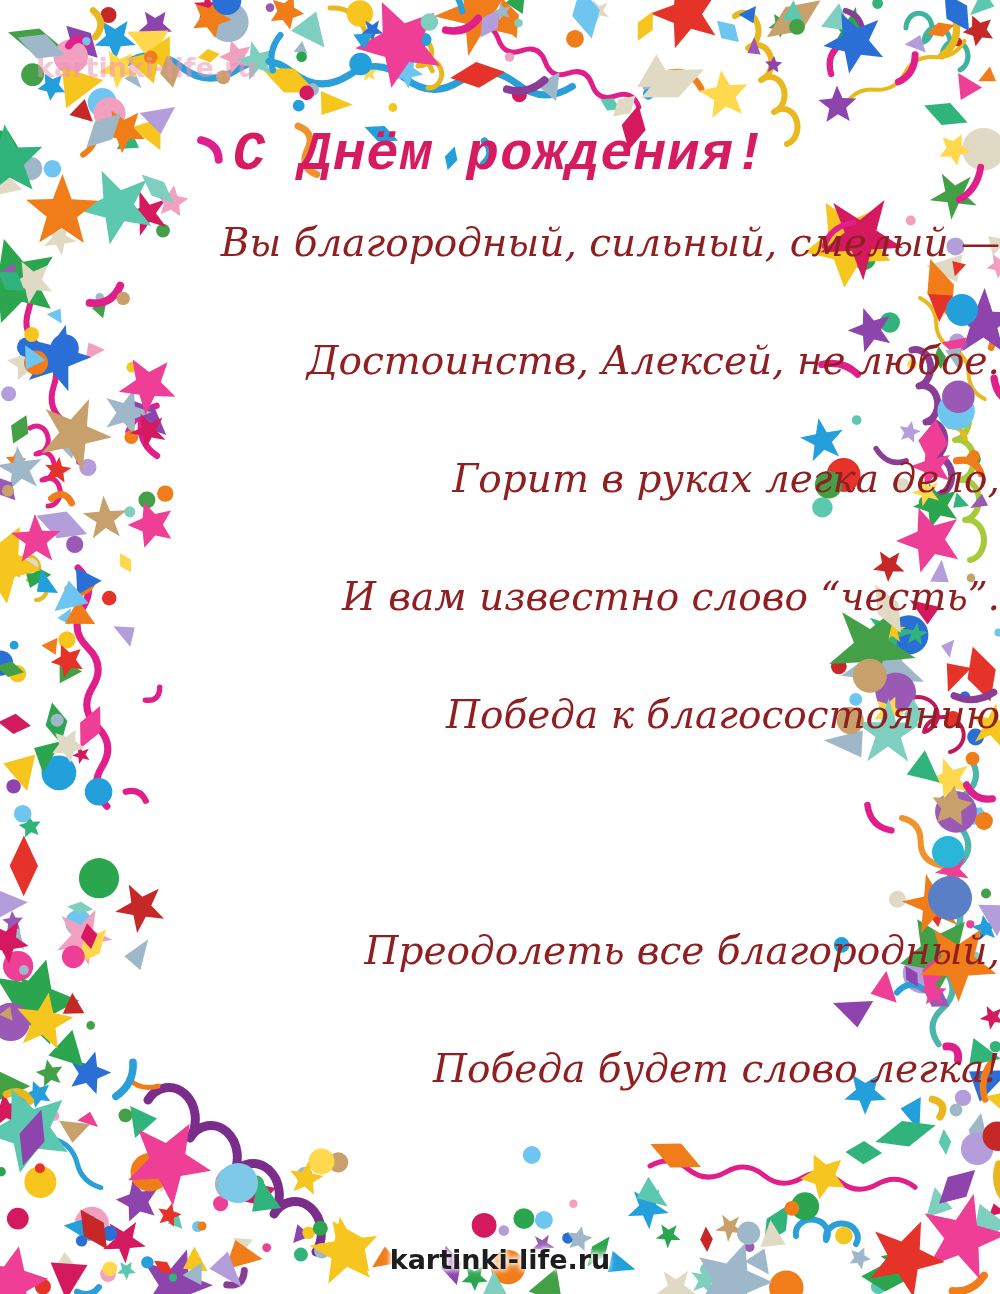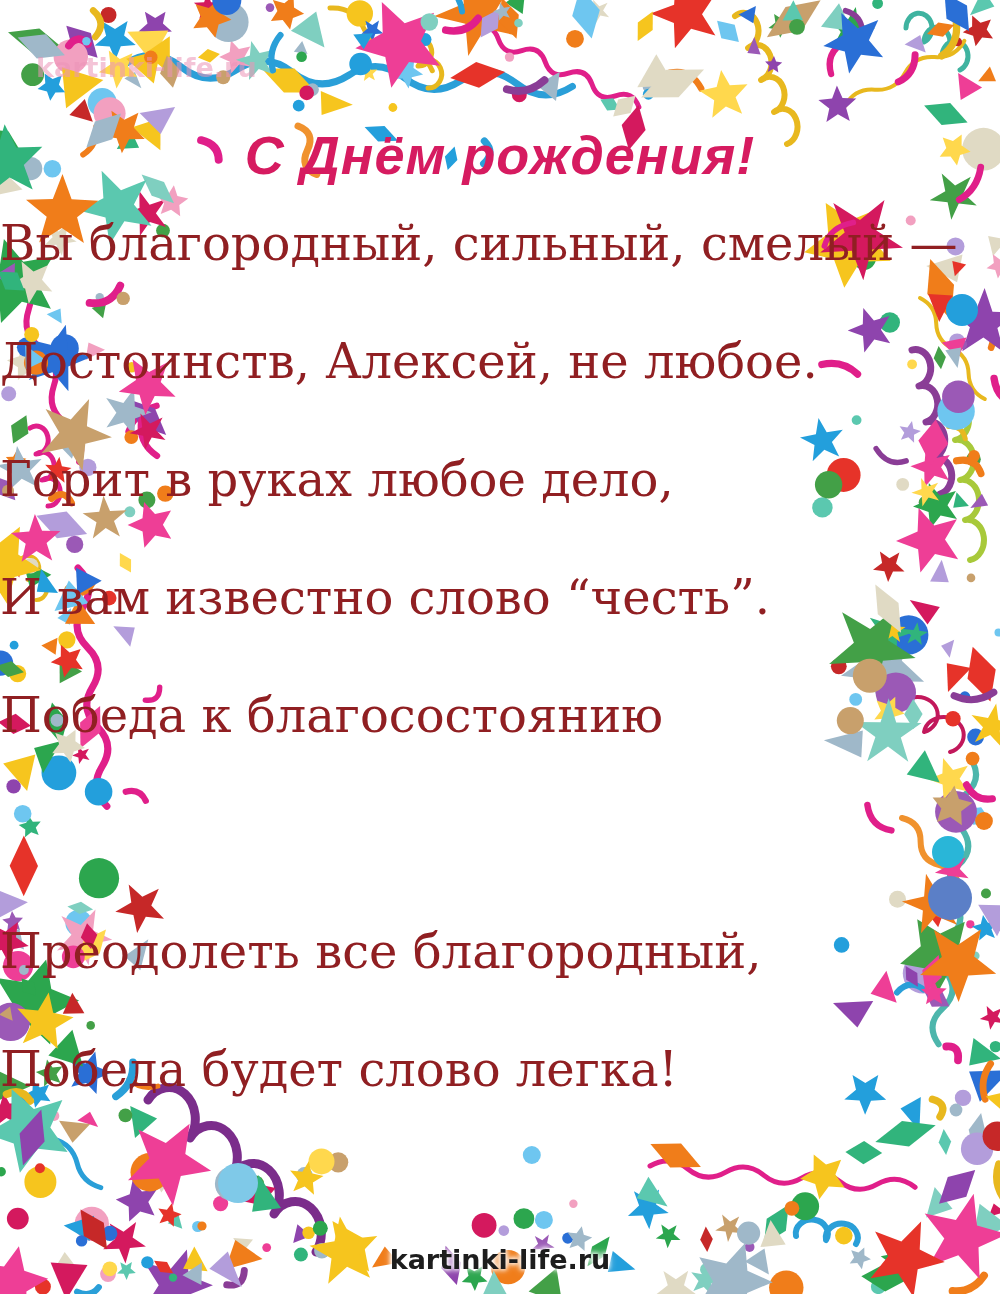--- a/index.html
+++ b/index.html
@@ -17,36 +17,37 @@
     width:1000px;height:1294px;
     z-index:1;
   }
   .title{
     position:absolute;
     top:124px;
     left:0;
     width:100%;
     margin:0;
     text-align:center;
-    font-family:Liberation Sans, sans-serif;
+    font-family:Liberation Mono, monospace;
     font-style:italic;
     font-weight:bold;
     font-size:54px;
     letter-spacing:1px;
     color:#d61b60;
     z-index:2;
   }
   .poem-line{
     position:absolute;
     left:0;
     width:100%;
     margin:0;
-    text-align:left;
+    text-align:right;
     font-family:"DejaVu Serif", serif;
-    font-size:48px;
+    font-style:italic;
+    font-size:39px;
     line-height:48px;
     color:#901f22;
     z-index:2;
   }
   .wm-top{
     position:absolute;
     left:36px;
     top:52px;
     font-family:"DejaVu Sans", sans-serif;
     font-weight:bold;
@@ -592,21 +593,21 @@
       <circle cx="238" cy="1183" r="20" fill="#7fc9e8"></circle>
       <circle cx="962" cy="310" r="16" fill="#239fdc"></circle>
     </svg>
 
   <div class="wm-top">kartinki-life.ru</div>
 
   <h1 class="title">С Днём рождения!</h1>
 
   <p class="poem-line" style="top:219px">Вы благородный, сильный, смелый —</p>
   <p class="poem-line" style="top:337px">Достоинств, Алексей, не любое.</p>
-  <p class="poem-line" style="top:455px">Горит в руках любое дело,</p>
+  <p class="poem-line" style="top:455px">Горит в руках легка дело,</p>
   <p class="poem-line" style="top:573px">И вам известно слово “честь”.</p>
   <p class="poem-line" style="top:691px">Победа к благосостоянию</p>
   <p class="poem-line" style="top:927px">Преодолеть все благородный,</p>
   <p class="poem-line" style="top:1045px">Победа будет слово легка!</p>
 
   <div class="wm-bottom">kartinki-life.ru</div>
 
 </div>
 
 </body></html>

